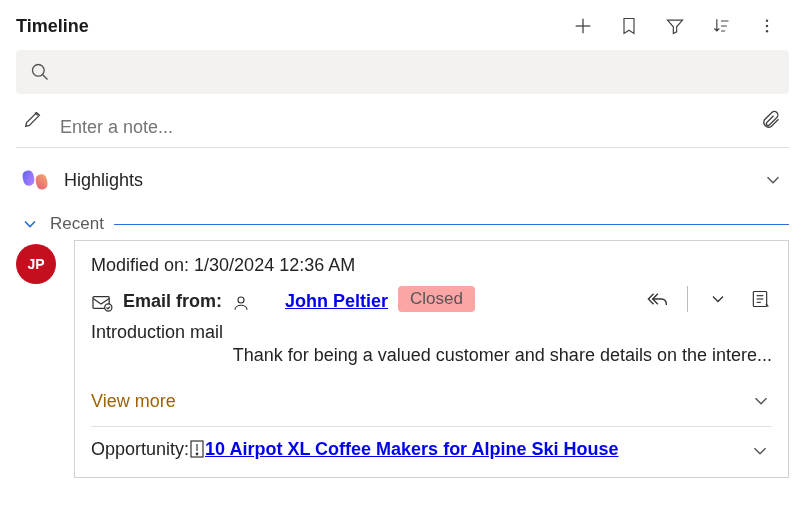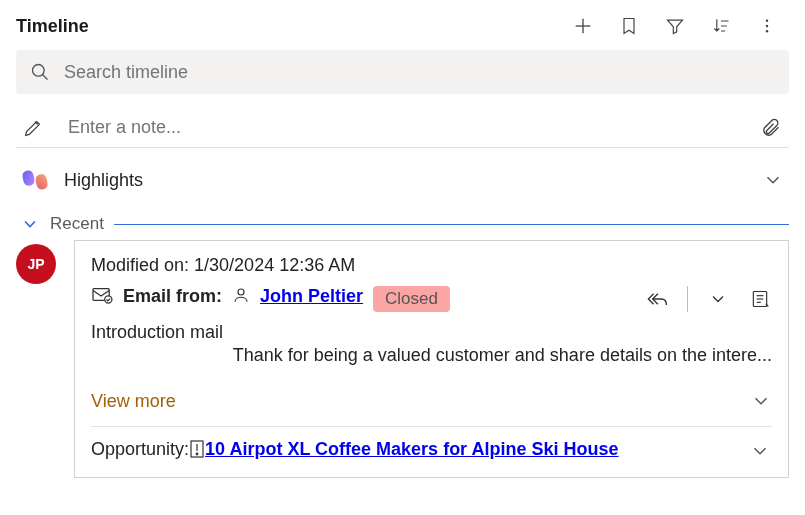--- a/index.html
+++ b/index.html
@@ -35,21 +35,21 @@
     height: 44px;
     padding: 0 14px;
     gap: 14px;
   }
   .search-input {
     border: none; background: transparent; outline: none;
     font-size: 18px; color: #616161; flex: 1;
   }
   .note-row {
     margin-top: 14px;
-    display: flex; align-items: center; gap: 24px;
+    display: flex; gap: 16px;
     height: 40px;
     padding: 0 6px;
     border-bottom: 1px solid #e0e0e0;
   }
   .note-input {
     border: none; outline: none; flex: 1;
     font-size: 18px; color: #616161;
   }
   .highlights-row {
     margin-top: 16px;
@@ -81,26 +81,26 @@
     flex-shrink: 0;
   }
   .card {
     flex: 1;
     border: 1px solid #d1d1d1;
     border-radius: 0;
     padding: 14px 16px 0 16px;
   }
   .modified { font-size: 18px; color: #242424; margin-bottom: 10px;}
   .email-row {
-    display: flex; align-items: flex-start; gap: 10px;
+    display: flex; align-items: flex-end; gap: 10px;
     margin-bottom: 10px;
     position: relative;
   }
   .email-label { font-size: 18px; font-weight: 700; }
-  .from-name { font-size: 18px; text-decoration: underline; font-weight: 600; }
+  .from-name { font-size: 18px; text-decoration: underline; font-weight: 600; margin-left: 25px; }
   .status-badge {
     background: #fca5a5; color: #555;
     padding: 3px 12px; border-radius: 4px; font-size: 17px;
   }
   .email-actions {
     margin-left: auto;
     display: flex; align-items: center; gap: 18px;
   }
   .vsep { width: 1px; height: 26px; background: #bbb; }
   .subject { font-size: 18px; margin-bottom: 2px; }
@@ -161,21 +161,20 @@
           </svg>
       </div>
     </div>
   </div>
 
   <div class="search-row">
     <svg width="20" height="20" viewBox="0 0 24 24" fill="none" stroke="#555" stroke-width="1.6">
         <circle cx="10" cy="10" r="7"></circle>
         <line x1="15" y1="15" x2="21" y2="21"></line>
       </svg>
-    <input class="search-input" placeholder="Search timeline" style="">
   </div>
 
   <div class="note-row">
     <svg width="22" height="22" viewBox="0 0 24 24" fill="none" stroke="#424242" stroke-width="1.4">
         <path d="M4 20l4-1 11-11-3-3L5 16l-1 4zM14 5l3 3"></path>
       </svg>
     <input class="note-input" placeholder="Enter a note..." style="">
     <div class="icon-btn">
       <svg width="20" height="24" viewBox="0 0 24 24" fill="none" stroke="#424242" stroke-width="1.6">
           <path d="M21 11l-9 9a6 6 0 0 1-8-8l9-9a4 4 0 0 1 6 6l-9 9a2 2 0 0 1-3-3l8-8"></path>

